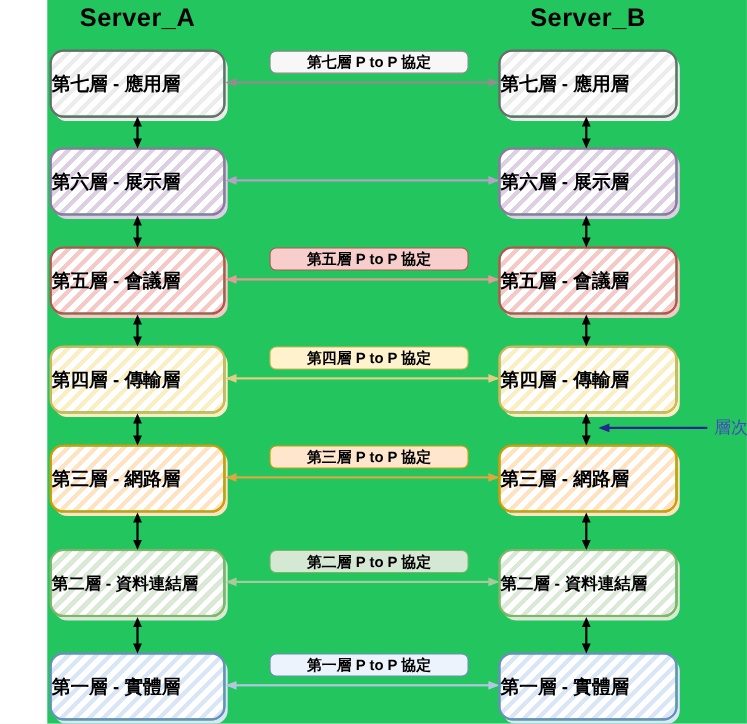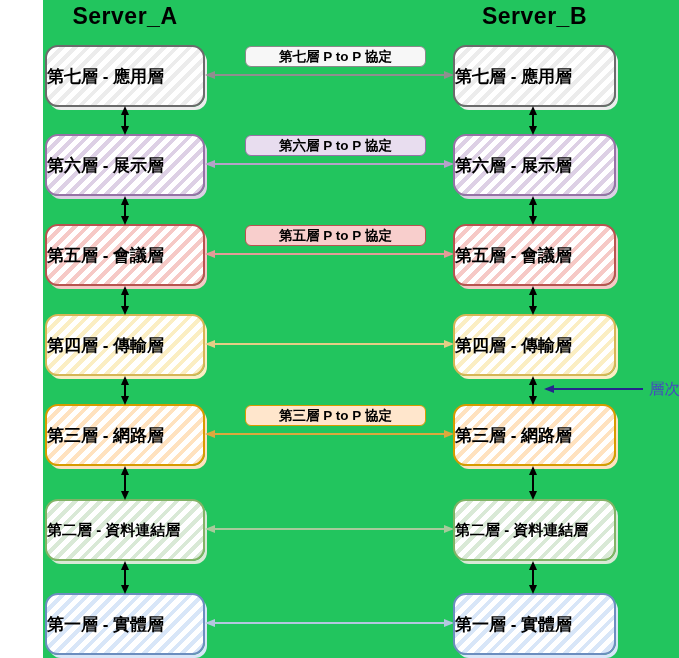--- a/index.html
+++ b/index.html
@@ -78,23 +78,20 @@
   </div>
 
   <div class="row row-1" style="--border: #9673a6; --stripe: #ddd0e5; --pillbg: #e8ddef; --pillborder: #9673a6; --arrow: #b5a2c9;">
     <div class="lbox">
       <span class="box-label">第六層 - 展示層</span>
     </div>
     <div class="h-arrow">
       <span class="ah left"></span>
       <span class="ah right"></span>
     </div>
-    <div class="pill">
-      <span class="pill-label">第六層 P to P 協定</span>
-    </div>
     <div class="rbox">
       <span class="box-label">第六層 - 展示層</span>
     </div>
   </div>
 
   <div class="row row-2" style="--border: #b85450; --stripe: #f6c9c6; --pillbg: #f8cecc; --pillborder: #b85450; --arrow: #e39c98;">
     <div class="lbox">
       <span class="box-label">第五層 - 會議層</span>
     </div>
     <div class="h-arrow">
@@ -110,20 +107,23 @@
   </div>
 
   <div class="row row-3" style="--border: #d6b656; --stripe: #fbeec3; --pillbg: #fff2cc; --pillborder: #d6b656; --arrow: #e4cd86;">
     <div class="lbox">
       <span class="box-label">第四層 - 傳輸層</span>
     </div>
     <div class="h-arrow">
       <span class="ah left"></span>
       <span class="ah right"></span>
     </div>
+    <div class="pill">
+      <span class="pill-label">第四層 P to P 協定</span>
+    </div>
     <div class="rbox">
       <span class="box-label">第四層 - 傳輸層</span>
     </div>
   </div>
 
   <div class="row row-4" style="--border: #d79b00; --stripe: #ffe2bf; --pillbg: #ffe6cc; --pillborder: #d79b00; --arrow: #dca83d;">
     <div class="lbox">
       <span class="box-label">第三層 - 網路層</span>
     </div>
     <div class="h-arrow">
@@ -139,32 +139,38 @@
   </div>
 
   <div class="row row-5" style="--border: #82b366; --stripe: #d9e9d6; --pillbg: #d5e8d4; --pillborder: #82b366; --arrow: #a7cb9c;">
     <div class="lbox">
       <span class="box-label">第二層 - 資料連結層</span>
     </div>
     <div class="h-arrow">
       <span class="ah left"></span>
       <span class="ah right"></span>
     </div>
+    <div class="pill">
+      <span class="pill-label">第二層 P to P 協定</span>
+    </div>
     <div class="rbox">
       <span class="box-label">第二層 - 資料連結層</span>
     </div>
   </div>
 
   <div class="row row-6" style="--border: #6c8ebf; --stripe: #d8e6f8; --pillbg: #edf3fc; --pillborder: #6c8ebf; --arrow: #b4c7e0;">
     <div class="lbox">
       <span class="box-label">第一層 - 實體層</span>
     </div>
     <div class="h-arrow">
       <span class="ah left"></span>
       <span class="ah right"></span>
+    </div>
+    <div class="pill">
+      <span class="pill-label">第一層 P to P 協定</span>
     </div>
     <div class="rbox">
       <span class="box-label">第一層 - 實體層</span>
     </div>
   </div>
 
   <div class="v-arrow va-a vg0">
       <span class="v-line"></span>
       <span class="vah up"></span>
       <span class="vah down"></span>

